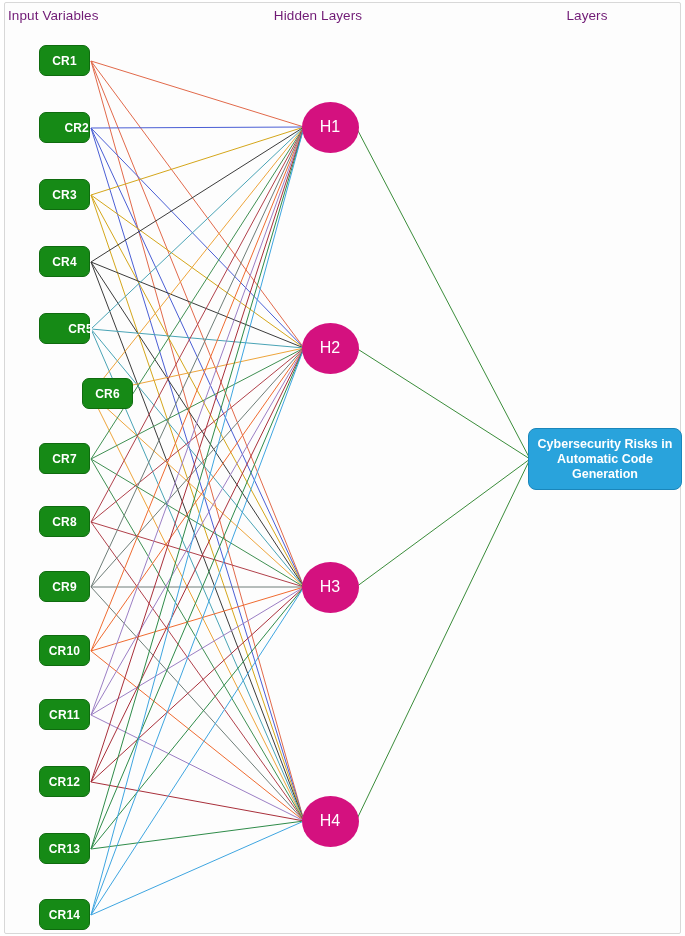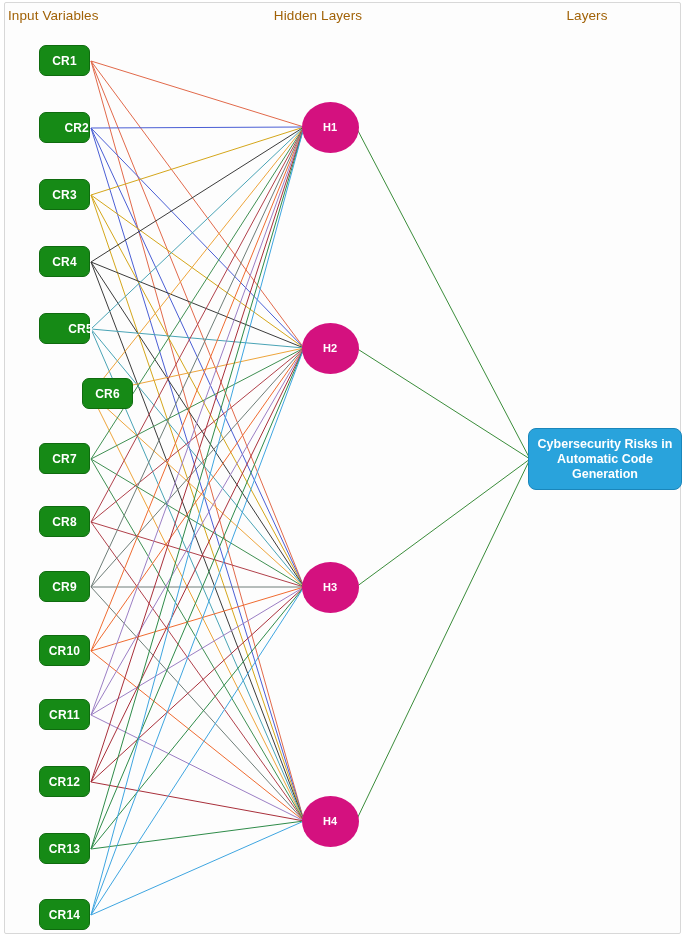--- a/index.html
+++ b/index.html
@@ -32,21 +32,21 @@
   #edges {
     position: absolute;
     left: 0;
     top: 0;
     width: 685px;
     height: 936px;
   }
   .col-title {
     position: absolute;
     font-size: 13.5px;
-    color: #a16207;
+    color: #701a75;
     white-space: nowrap;
     letter-spacing: 0.1px;
   }
   .input-node {
     position: absolute;
     width: 51px;
     height: 31px;
     background: #168a16;
     border: 1px solid #0f6b0f;
     border-radius: 7px;
@@ -59,22 +59,22 @@
     box-sizing: border-box;
     letter-spacing: 0.2px;
   }
   .hidden-node {
     position: absolute;
     width: 57px;
     height: 51px;
     background: #d4117f;
     border-radius: 50%;
     color: #ffffff;
-    font-size: 11px;
-    font-weight: bold;
+    font-size: 16px;
+    font-weight: normal;
     display: flex;
     align-items: center;
     justify-content: center;
     box-sizing: border-box;
   }
   #output-node {
     position: absolute;
     left: 528px;
     top: 428px;
     width: 154px;

